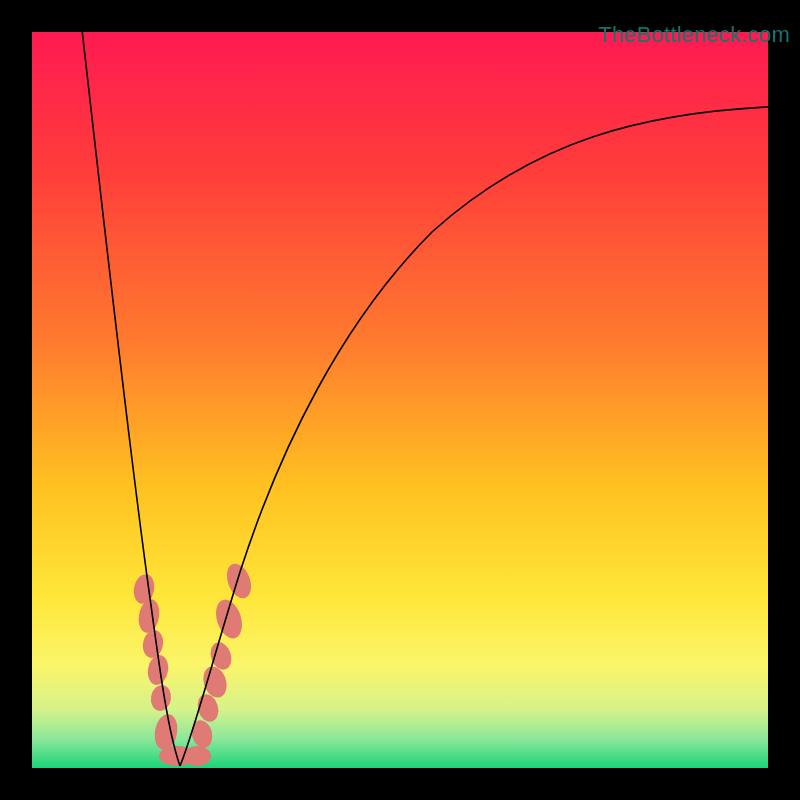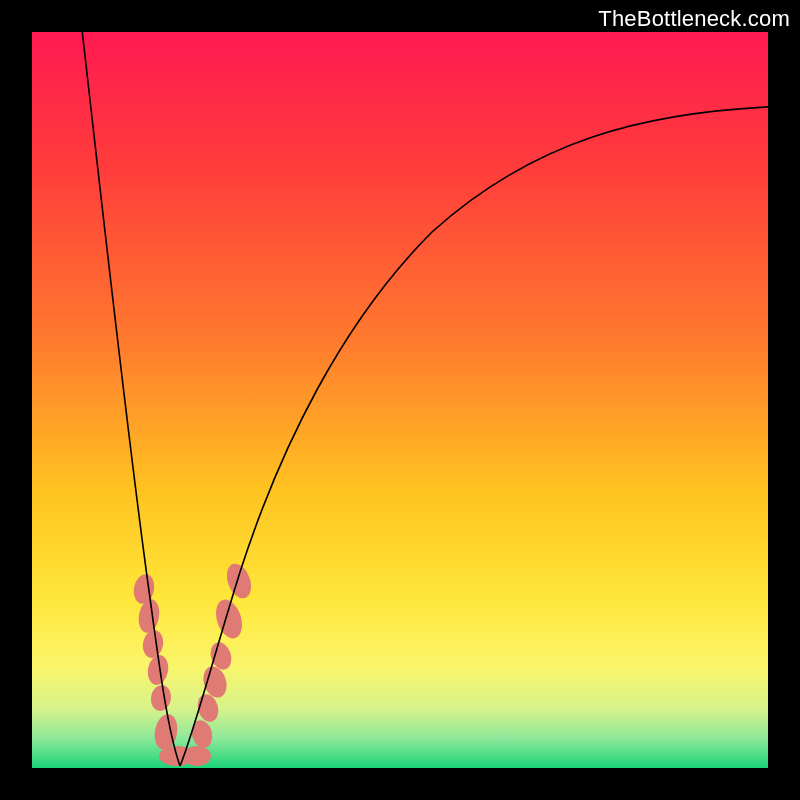--- a/index.html
+++ b/index.html
@@ -32,23 +32,23 @@
       #ffc220 62%,
       #ffe73a 77%,
       #fbf56a 86%,
       #d6f28a 92%,
       #8de89a 96%,
       #1cd47a 100%
     );
   }
   .watermark {
     position: absolute;
-    top: 6px;
+    top: 22px;
     right: 10px;
-    color: #ffffff;
+    color: #0f766e;
     font-size: 22px;
     font-weight: 500;
     letter-spacing: 0.2px;
     user-select: none;
   }
   svg {
     position: absolute;
     left: 0;
     top: 0;
     width: 736px;

